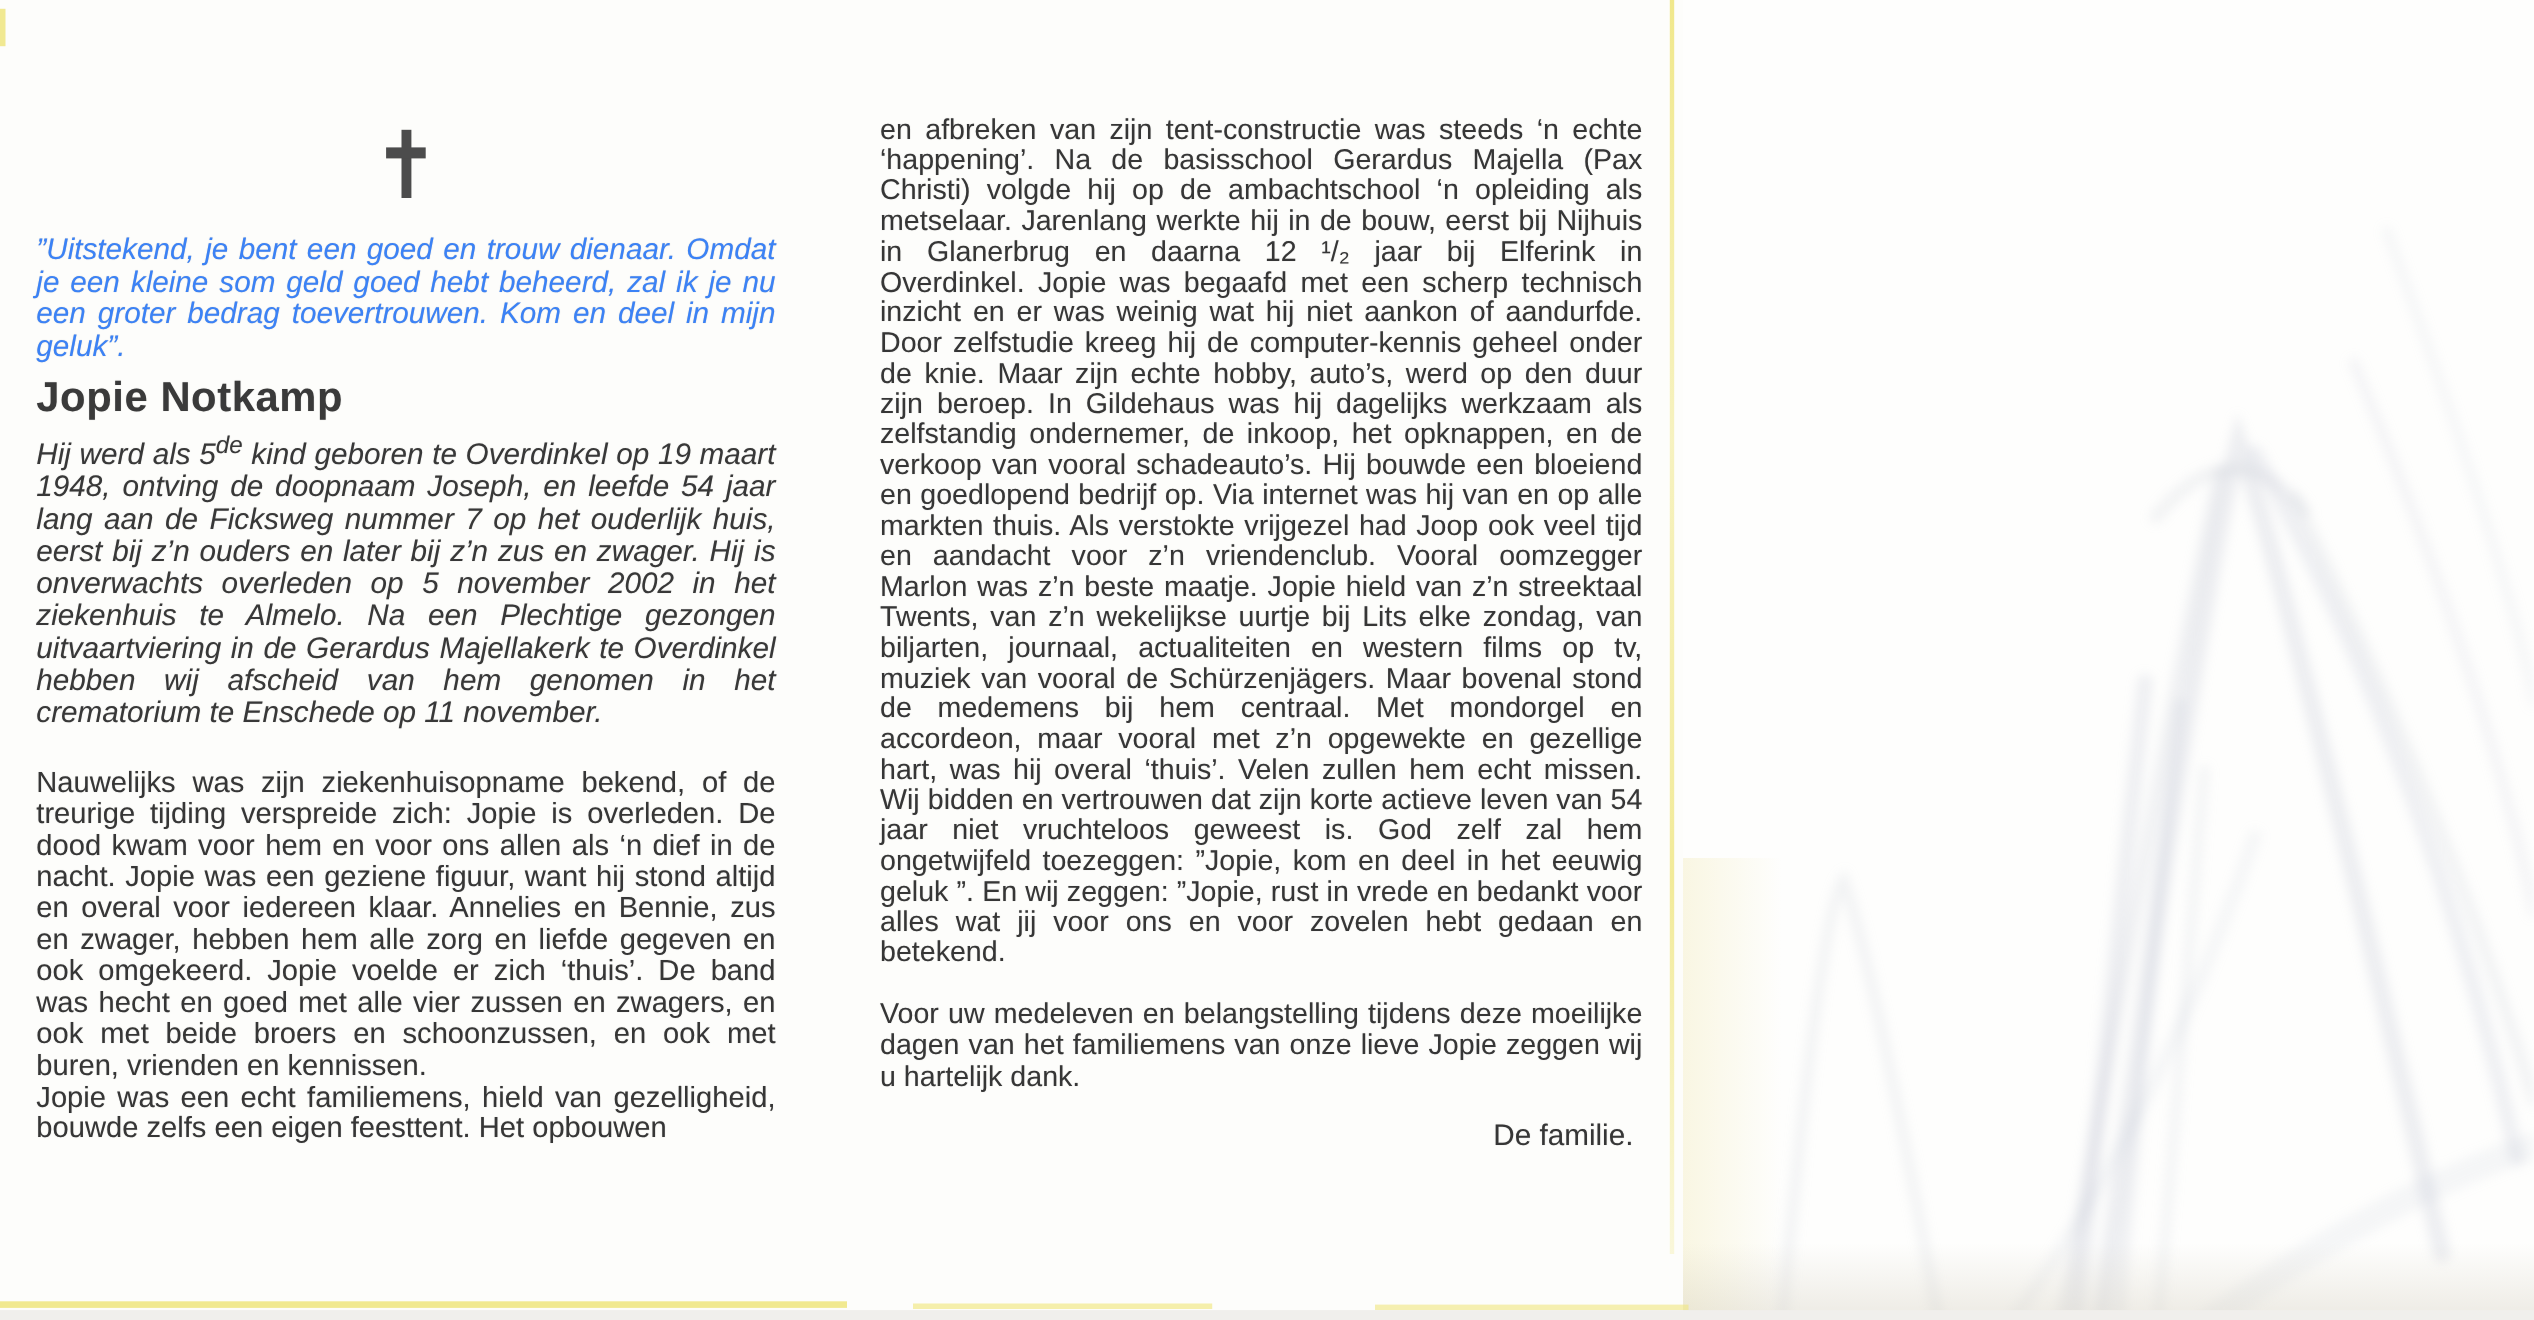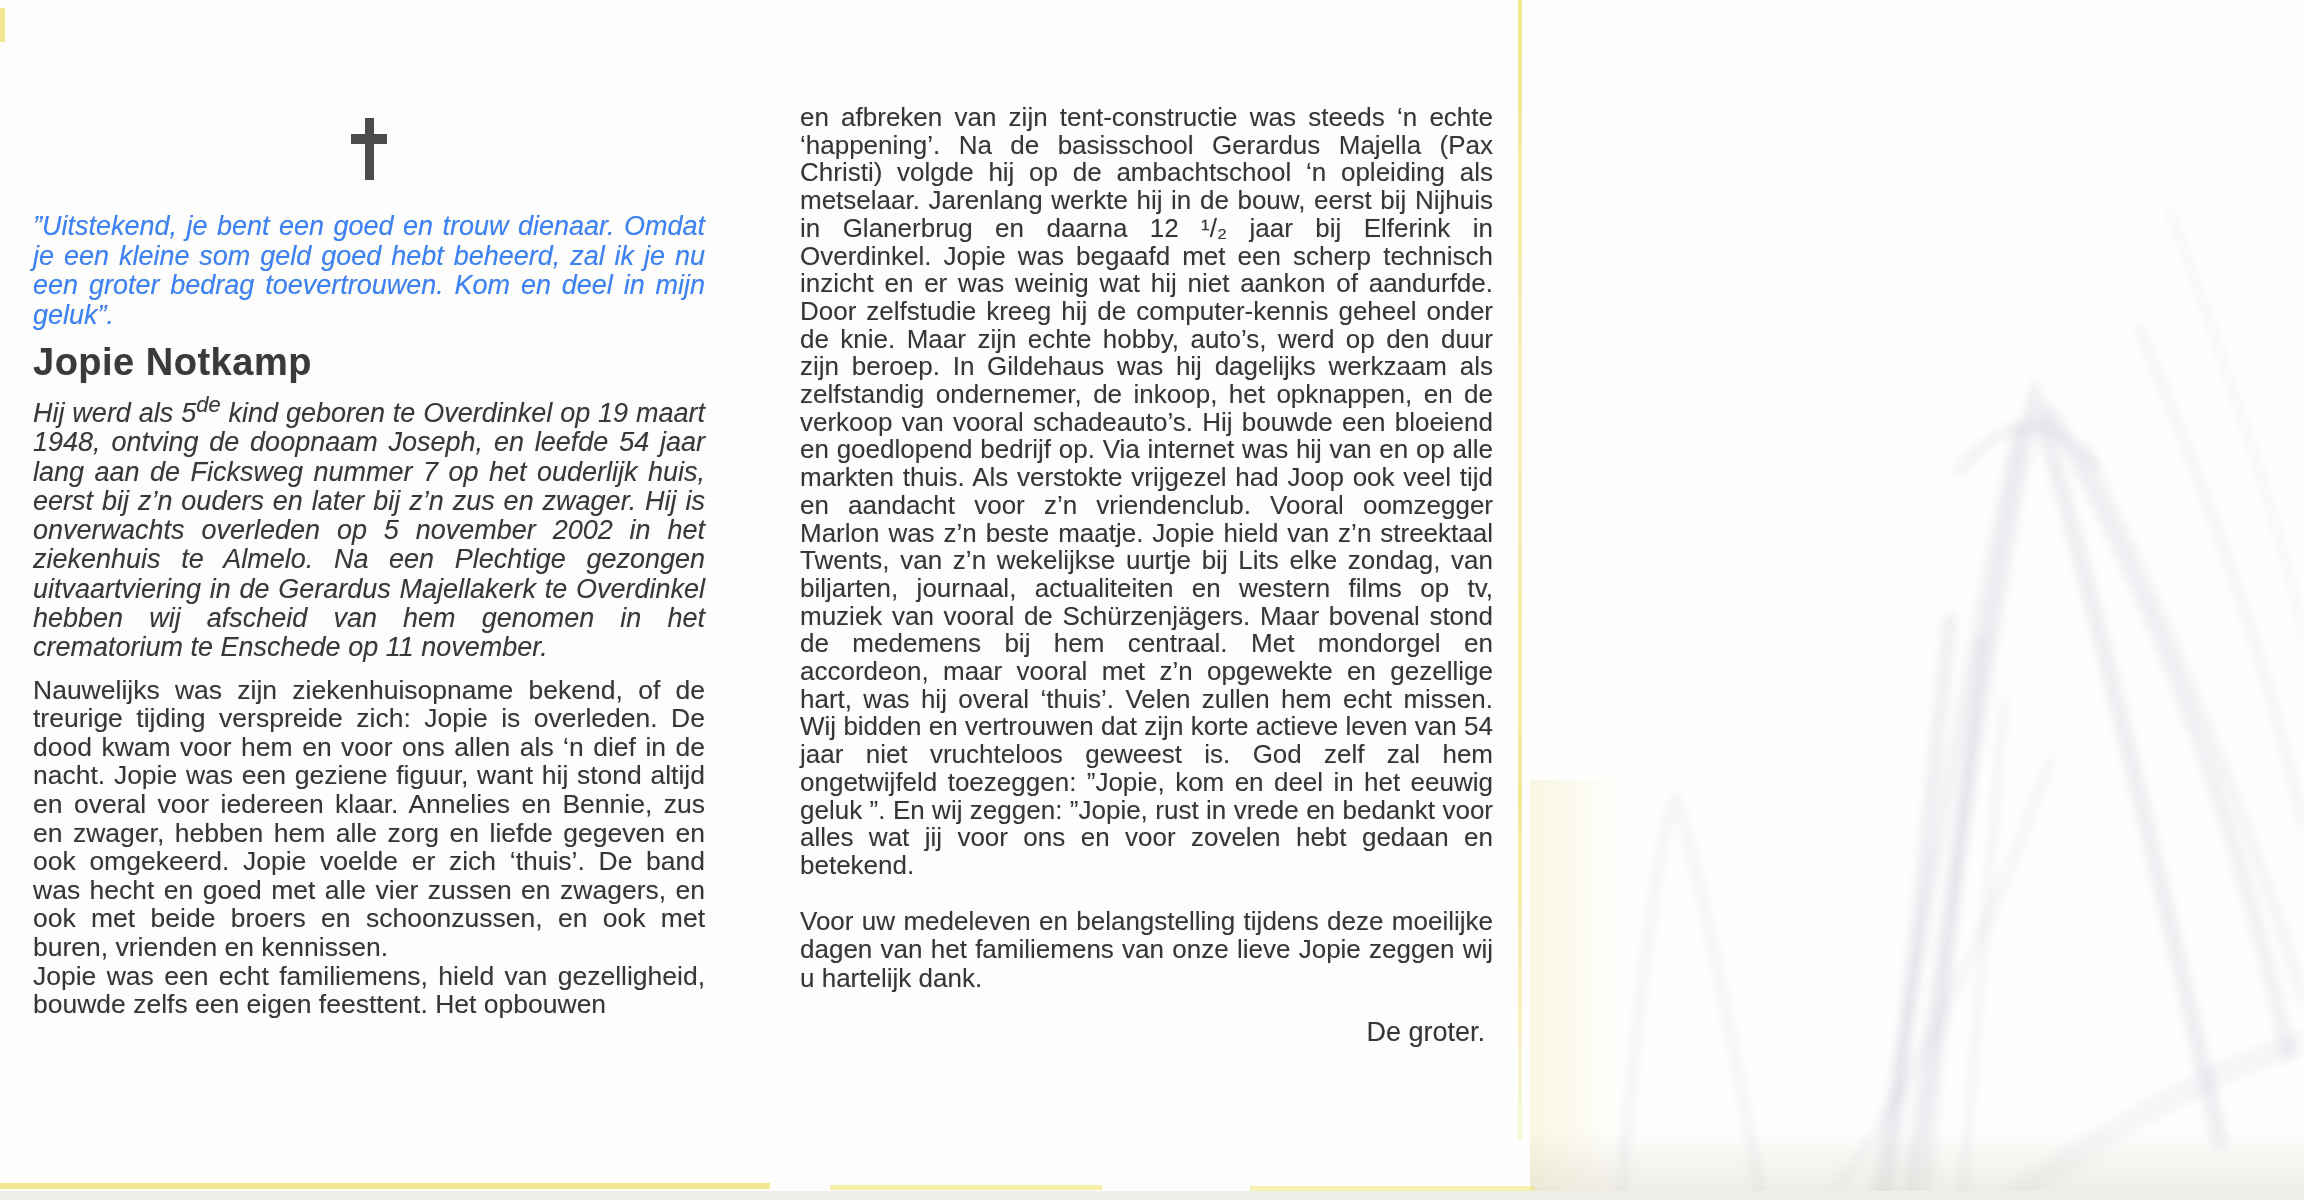--- a/index.html
+++ b/index.html
@@ -68,21 +68,21 @@
   }
   .bio {
     margin-top: 16px;
     font-style: italic;
     font-size: 27px; line-height: 29.3px;
     text-align: justify;
     color: #383838;
   }
   .bio sup { font-size: 22px; line-height: 0; font-style: italic; }
   .para {
-    margin-top: 13px;
+    margin-top: 34px;
     font-size: 26.5px; line-height: 28.6px;
     text-align: justify;
     color: #363636;
   }
   .col-mid .para-main { margin-top: 104px; line-height: 27.7px; font-size: 26px; }
   .col-mid .thanks    { margin-top: 27px;  line-height: 28.5px; font-size: 26px; }
   .signature {
     margin-top: 25px;
     padding-right: 8px;
     text-align: right;
@@ -146,21 +146,21 @@
       <h1 class="name">Jopie Notkamp</h1>
 
       <p class="bio"><span>Hij werd als 5</span><sup>de</sup><span> kind geboren te Overdinkel op 19 maart 1948, ontving de doopnaam Joseph, en leefde 54 jaar lang aan de Ficksweg nummer 7 op het ouderlijk huis, eerst bij z’n ouders en later bij z’n zus en zwager. Hij is onverwachts overleden op 5 november 2002 in het ziekenhuis te Almelo. Na een Plechtige gezongen uitvaartviering in de Gerardus Majellakerk te Overdinkel hebben wij afscheid van hem genomen in het crematorium te Enschede op 11 november.</span></p>
 
       <p class="para"><span>Nauwelijks was zijn ziekenhuisopname bekend, of de treurige tijding verspreide zich: Jopie is overleden. De dood kwam voor hem en voor ons allen als ‘n dief in de nacht. Jopie was een geziene figuur, want hij stond altijd en overal voor iedereen klaar. Annelies en Bennie, zus en zwager, hebben hem alle zorg en liefde gegeven en ook omgekeerd. Jopie voelde er zich ‘thuis’. De band was hecht en goed met alle vier zussen en zwagers, en ook met beide broers en schoonzussen, en ook met buren, vrienden en kennissen.</span><br><span>Jopie was een echt familiemens, hield van gezelligheid, bouwde zelfs een eigen feesttent. Het opbouwen</span></p>
     </div>
 
     <div class="col col-mid">
       <p class="para para-main">en afbreken van zijn tent-constructie was steeds ‘n echte ‘happening’. Na de basisschool Gerardus Majella (Pax Christi) volgde hij op de ambachtschool ‘n opleiding als metselaar. Jarenlang werkte hij in de bouw, eerst bij Nijhuis in Glanerbrug en daarna 12 ¹/₂ jaar bij Elferink in Overdinkel. Jopie was begaafd met een scherp technisch inzicht en er was weinig wat hij niet aankon of aandurfde. Door zelfstudie kreeg hij de computer-kennis geheel onder de knie. Maar zijn echte hobby, auto’s, werd op den duur zijn beroep. In Gildehaus was hij dagelijks werkzaam als zelfstandig ondernemer, de inkoop, het opknappen, en de verkoop van vooral schadeauto’s. Hij bouwde een bloeiend en goedlopend bedrijf op. Via internet was hij van en op alle markten thuis. Als verstokte vrijgezel had Joop ook veel tijd en aandacht voor z’n vriendenclub. Vooral oomzegger Marlon was z’n beste maatje. Jopie hield van z’n streektaal Twents, van z’n wekelijkse uurtje bij Lits elke zondag, van biljarten, journaal, actualiteiten en western films op tv, muziek van vooral de Schürzenjägers. Maar bovenal stond de medemens bij hem centraal. Met mondorgel en accordeon, maar vooral met z’n opgewekte en gezellige hart, was hij overal ‘thuis’. Velen zullen hem echt missen. Wij bidden en vertrouwen dat zijn korte actieve leven van 54 jaar niet vruchteloos geweest is. God zelf zal hem ongetwijfeld toezeggen: ”Jopie, kom en deel in het eeuwig geluk ”. En wij zeggen: ”Jopie, rust in vrede en bedankt voor alles wat jij voor ons en voor zovelen hebt gedaan en betekend.</p>
       <p class="para thanks">Voor uw medeleven en belangstelling tijdens deze moeilijke dagen van het familiemens van onze lieve Jopie zeggen wij u hartelijk dank.</p>
-      <p class="signature">De groter.</p>
+      <p class="signature">De familie.</p>
     </div>
 
   </div>
 
   <div class="right-page">
     <svg class="artwork-svg" viewBox="0 0 774 1200">
       <g fill="none" stroke="#a9aec2" stroke-linecap="round">
         <path d="M 380 1200 Q 468 540 505 402 Q 548 520 690 1140" stroke-width="16" opacity="0.20"></path>
         <path d="M 345 1200 Q 450 600 488 430" stroke-width="12" opacity="0.16"></path>
         <path d="M 420 620 Q 390 900 358 1200" stroke-width="14" opacity="0.18"></path>

